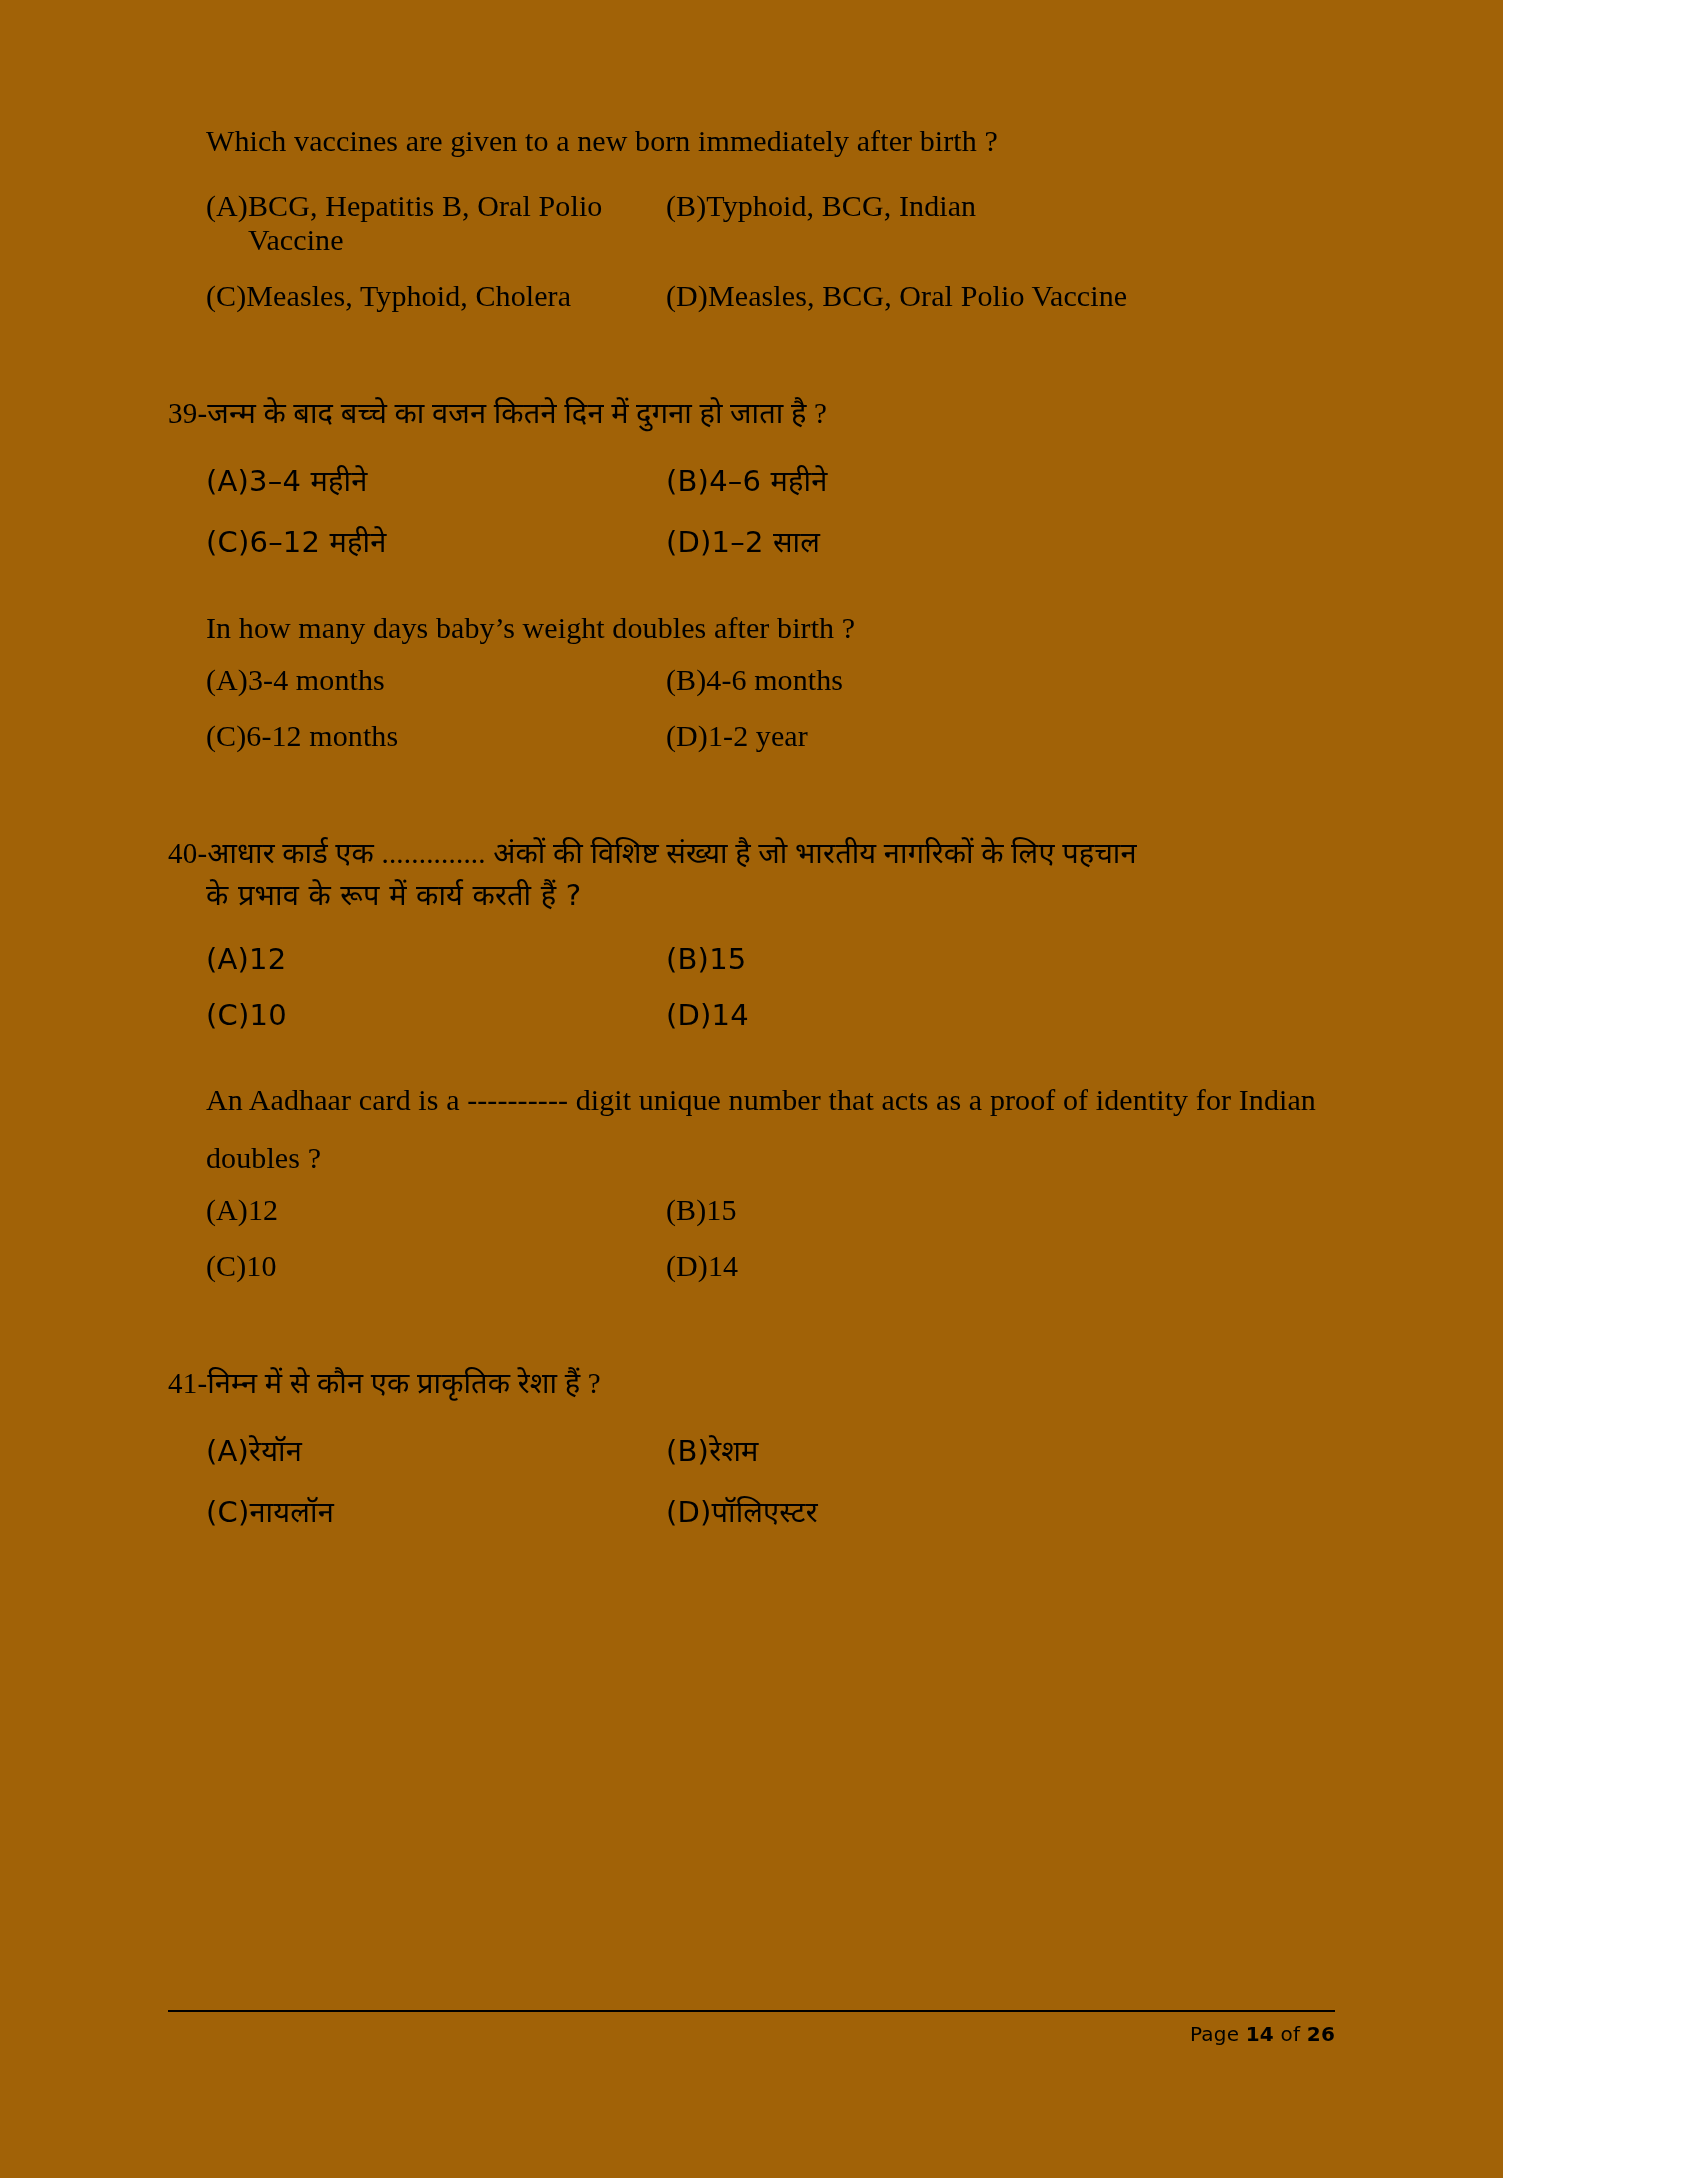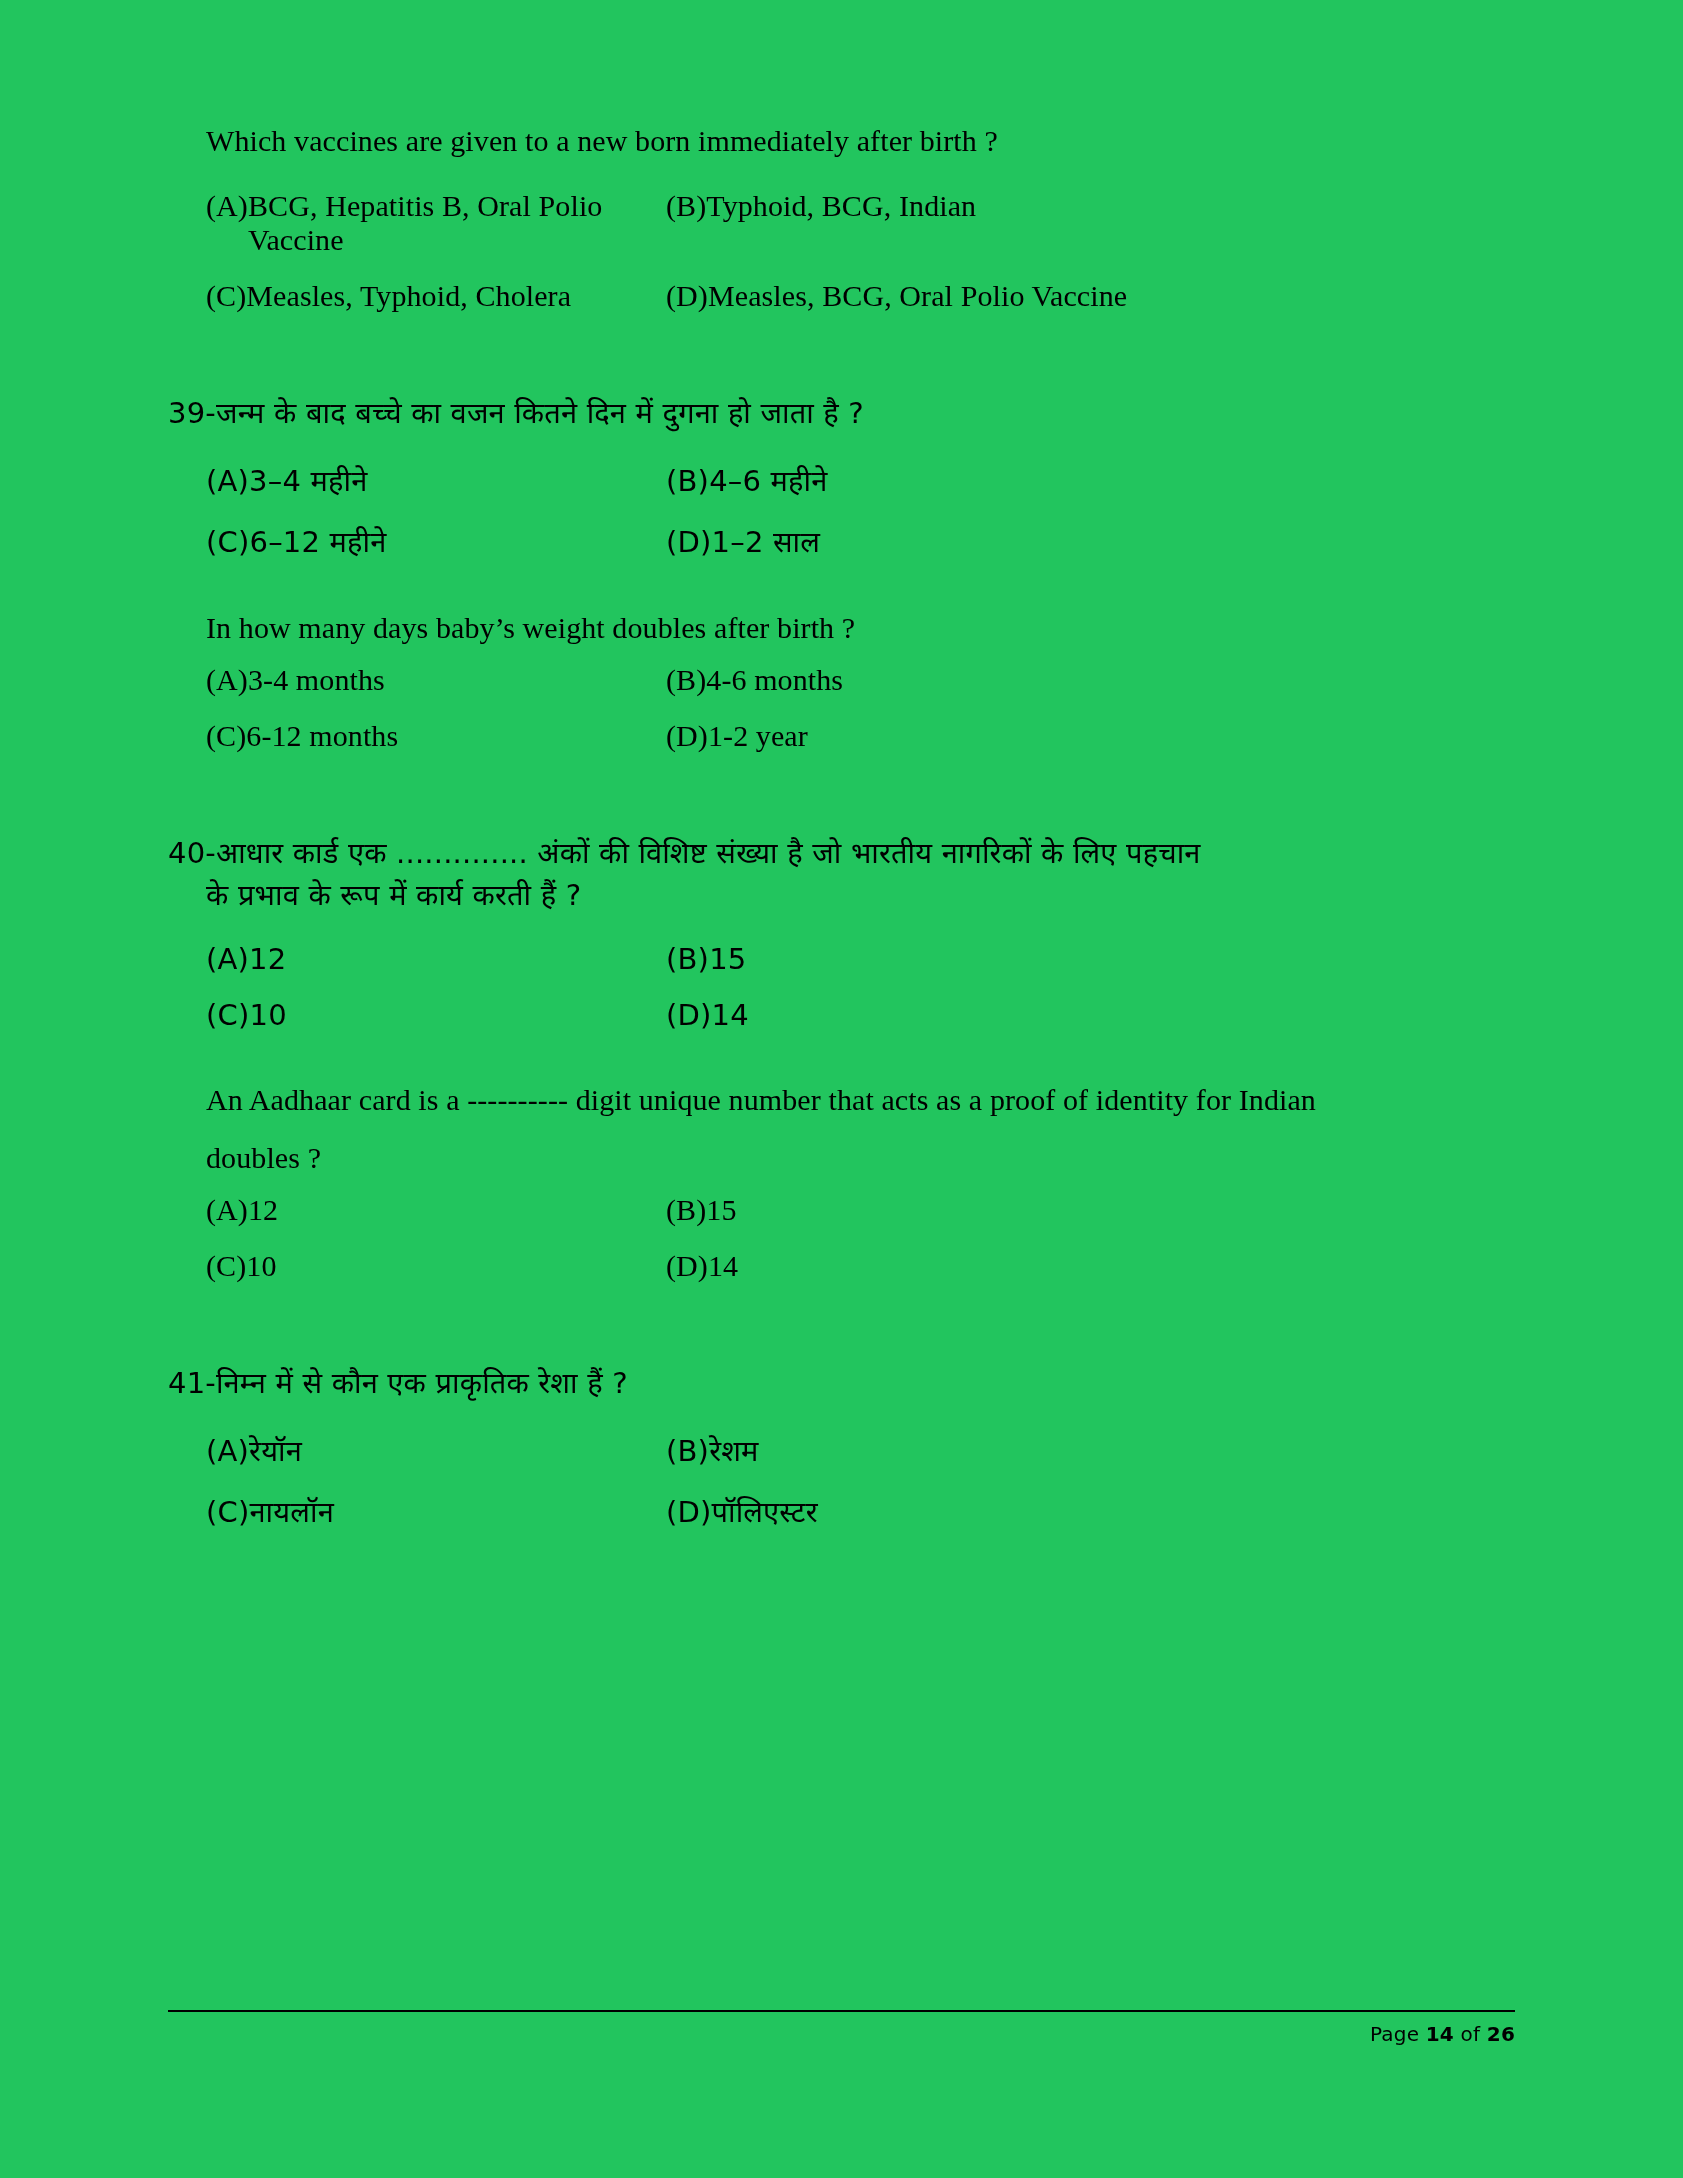--- a/index.html
+++ b/index.html
@@ -12,23 +12,23 @@
     height: 2178px;
     position: relative;
     font-family: "Liberation Serif", "DejaVu Serif", serif;
     color: #000000;
     overflow: hidden;
   }
 
   .page {
     position: absolute;
     left: 0; top: 0;
-    width: 1683px;
+    width: 1503px;
     height: 2178px;
-    background: #22c55e;
+    background: #a16207;
   }
 
   .content {
     position: absolute;
     left: 168px;
     top: 119px;
     width: 1327px;
   }
 
   
@@ -48,20 +48,21 @@
   .hin {
     font-family: "DejaVu Sans", "Liberation Sans", sans-serif;
     font-size: 29px;
     letter-spacing: 0.2px;
   }
 
   
   .stem {
     display: flex;
     align-items: flex-start;
+    font-family: Liberation Serif, serif;
   }
   .stem-num {
     flex: 0 0 auto;
     white-space: pre;
   }
   .stem-text {
     flex: 1 1 auto;
   }
 
   

